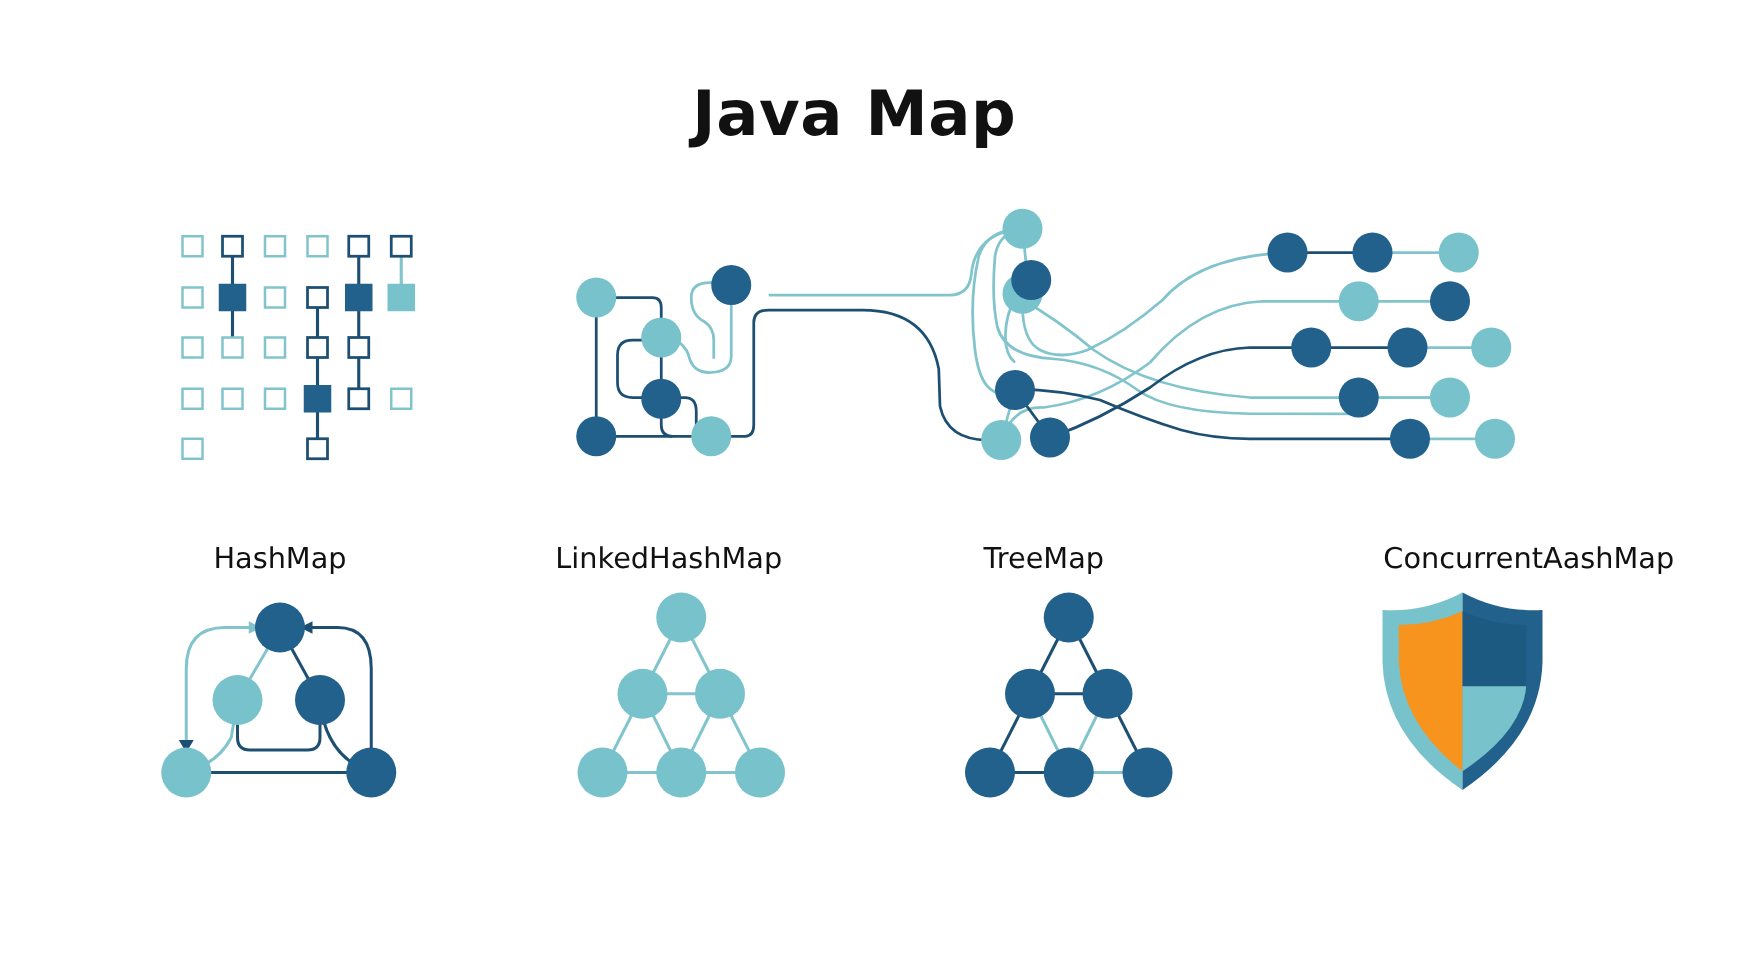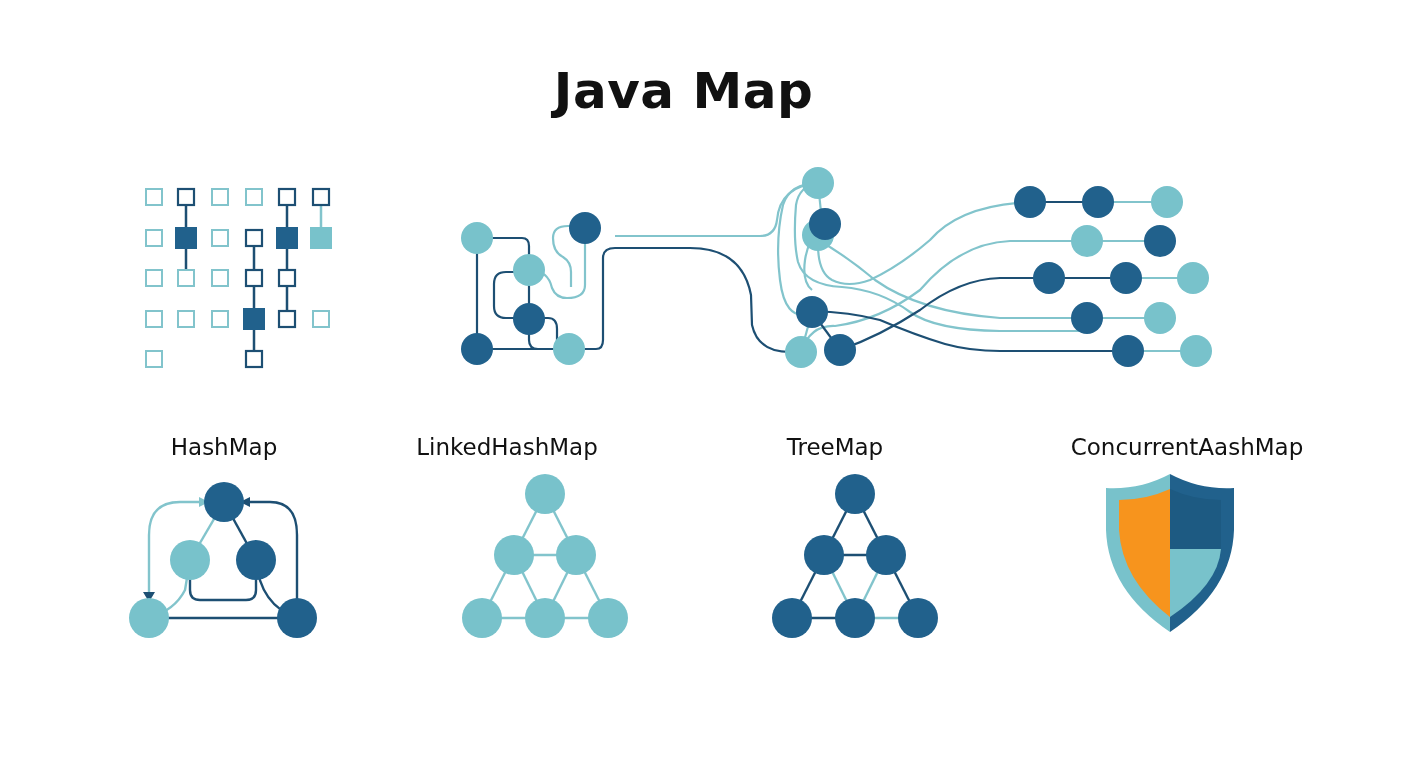--- a/index.html
+++ b/index.html
@@ -7,23 +7,23 @@
   #title{position:absolute;left:0;width:1367px;top:62px;text-align:center;font-size:50px;font-weight:bold;color:#111;letter-spacing:0.5px;}
   .label{position:absolute;top:408px;font-size:23px;color:#111;white-space:nowrap;transform:translateX(-50%);margin-top:26px;}
   svg#canvas{position:absolute;left:0;top:0;}
 </style>
 </head>
 <body>
 
 <div id="title">Java Map</div>
 
 <div class="label" style="left:224px">HashMap</div>
-<div class="label" style="left:507px">LinkedHashMap</div>
+<div class="label" style="left:535px">LinkedHashMap</div>
 <div class="label" style="left:835px">TreeMap</div>
-<div class="label" style="left:1187px">ConcurrentAashMap</div>
+<div class="label" style="left:1223px">ConcurrentAashMap</div>
 
 <svg id="canvas" width="1408" height="768" viewBox="0 0 1408 768">
 
   <g id="hashgrid">
       <line x1="186" y1="197" x2="186" y2="278" stroke="#1d4f73" stroke-width="2.5"></line>
       <line x1="287" y1="197" x2="287" y2="319" stroke="#1d4f73" stroke-width="2.5"></line>
       <line x1="254" y1="238" x2="254" y2="359" stroke="#1d4f73" stroke-width="2.5"></line>
       <line x1="321" y1="197" x2="321" y2="238" stroke="#82c4cc" stroke-width="2.5"></line>
       <rect x="146" y="189" width="16" height="16" fill="#fff" stroke="#82c4cc" stroke-width="2"></rect>
       <rect x="178" y="189" width="16" height="16" fill="#fff" stroke="#1d4f73" stroke-width="2.2"></rect>

